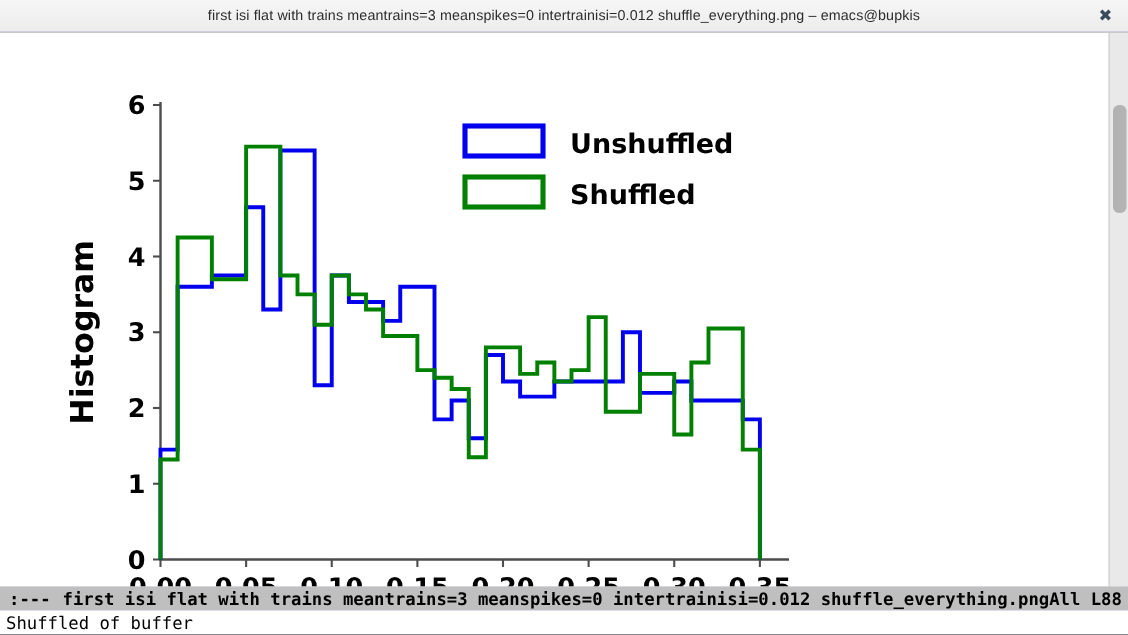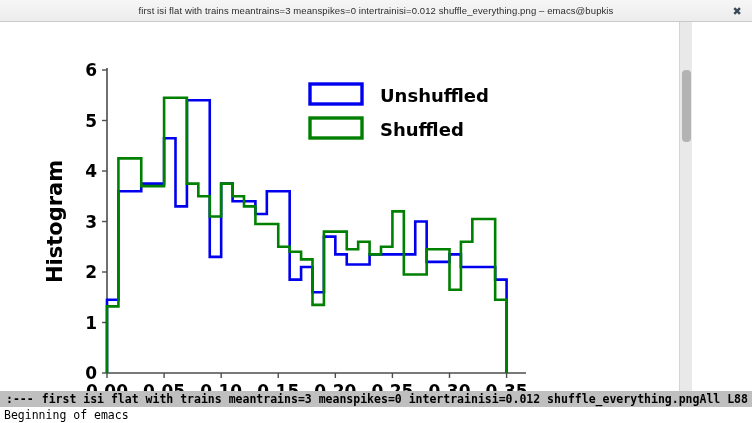--- a/index.html
+++ b/index.html
@@ -4,21 +4,21 @@
 <style>
   * { box-sizing: border-box; margin: 0; padding: 0; }
   html, body {
     width: 752px; height: 423px;
     background: #000;
     font-family: "Liberation Sans", sans-serif;
     overflow: hidden;
   }
   #app {
     position: relative;
-    width: 692px; height: 423px;
+    width: 752px; height: 423px;
     background: #c4b5fd;
   }
 
   
   .titlebar {
     position: absolute; left: 0; top: 0; width: 752px; height: 22px;
     background: linear-gradient(#f6f6f6, #ececed);
     border-bottom: 1px solid #c9c9c9;
     display: flex; align-items: center; justify-content: center;
   }
@@ -157,16 +157,16 @@
 
   <div class="modeline">
     <span class="ml-left">:---</span>
     <span style="padding-left:8px">first isi flat with trains  meantrains=3 meanspikes=0 intertrainisi=0.012 shuffle_everything.png</span>
     <span class="ml-spacer"></span>
     <span class="ml-pos">All L88</span>
 
   </div>
 
   <div class="minibuffer">
-    <span>Beginning of emacs</span>
+    <span>Shuffled of buffer</span>
   </div>
 
 </div>
 
 </body></html>

